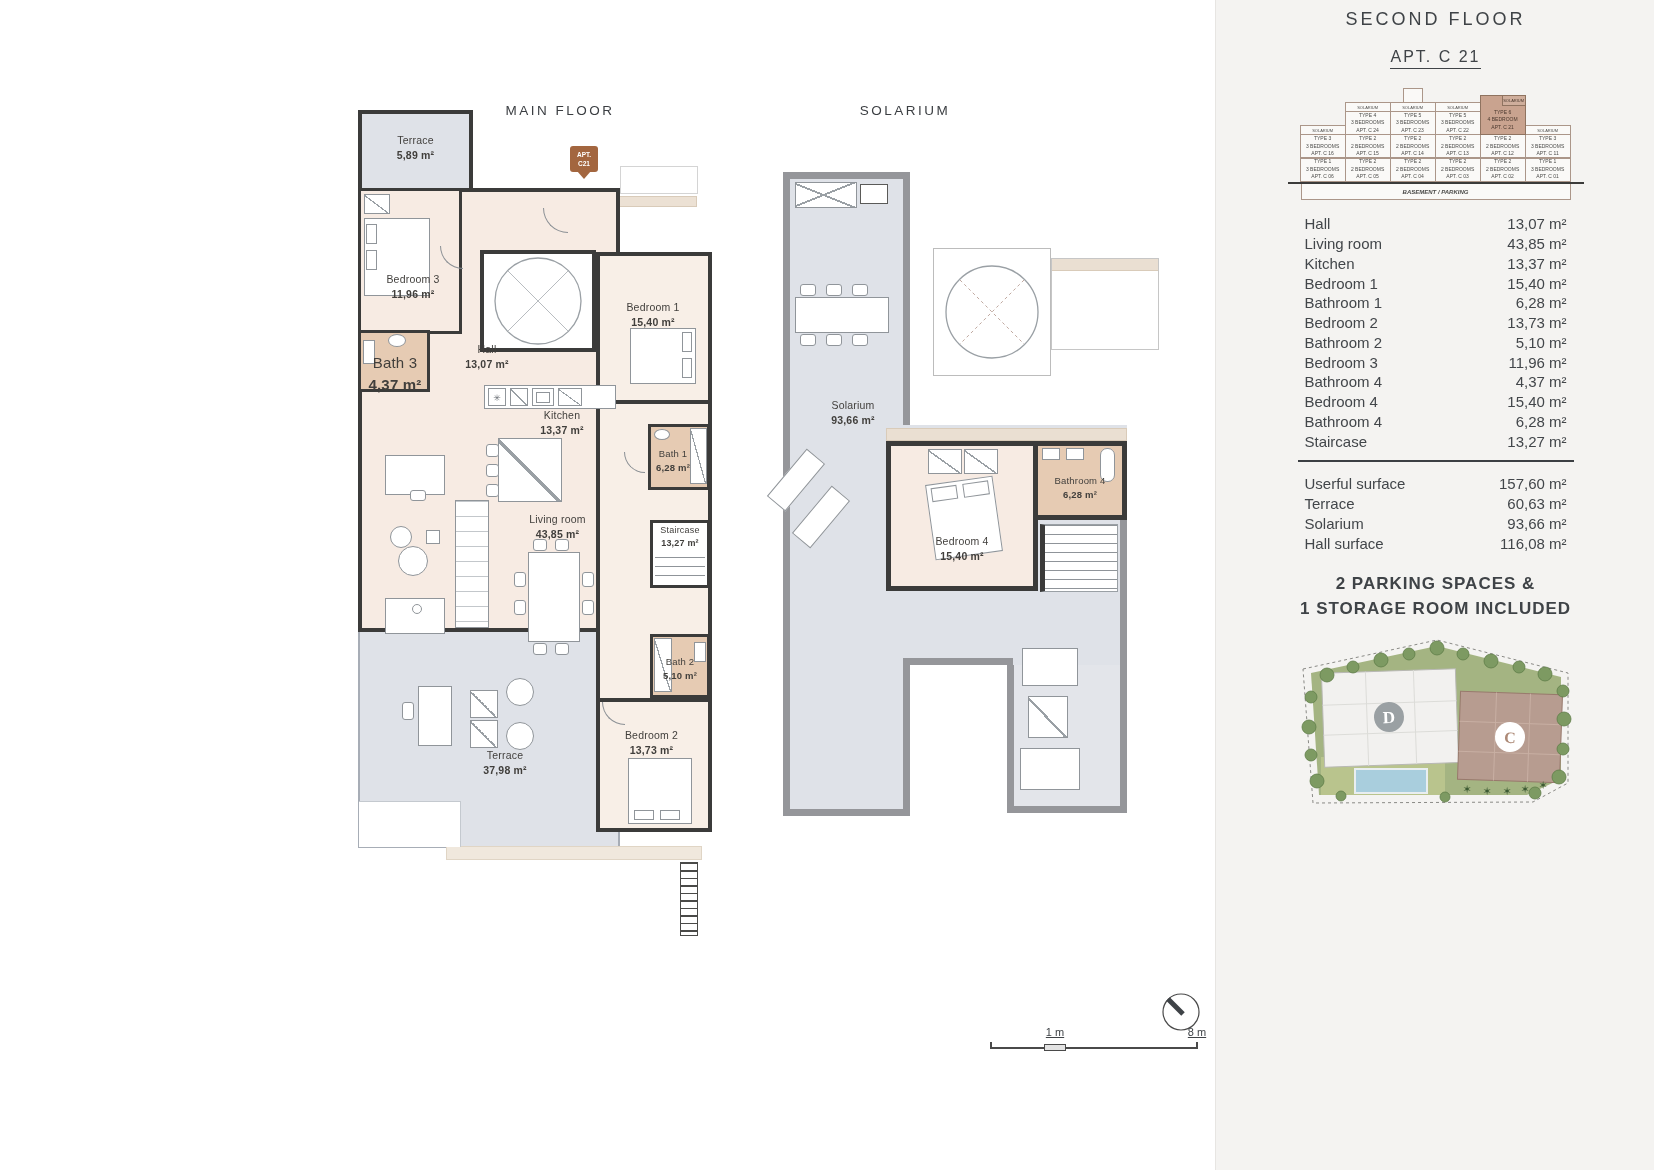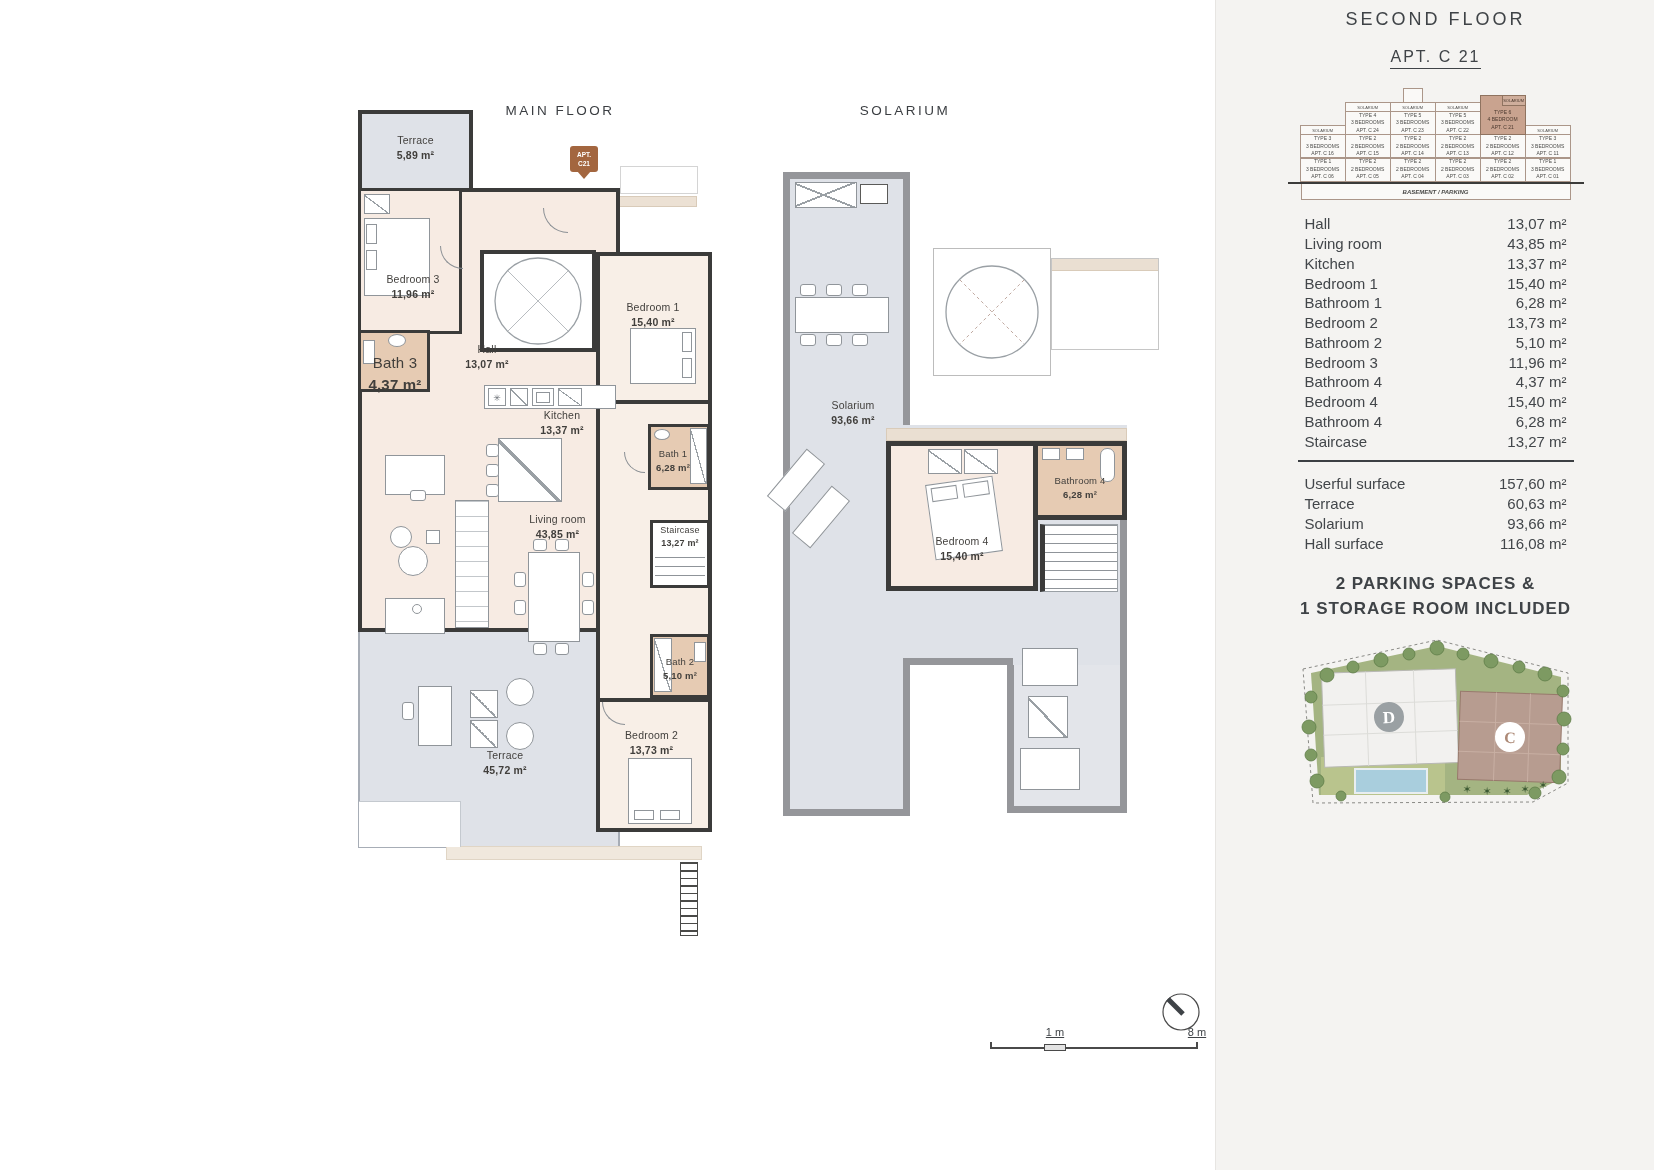--- a/index.html
+++ b/index.html
@@ -206,21 +206,21 @@
 
 <div class="room" style="left:358px;top:630px;width:262px;height:218px;background:#dfe2e8;border:2px solid #a7adb6;z-index:1;"></div>
 <div class="furn" style="left:418px;top:686px;width:34px;height:60px;z-index:2;"></div>
 <div class="furn" style="left:402px;top:702px;width:12px;height:18px;border-radius:3px;z-index:2;"></div>
 <div class="furn dg" style="left:470px;top:690px;width:28px;height:28px;z-index:2;"></div>
 <div class="furn dg" style="left:470px;top:720px;width:28px;height:28px;z-index:2;"></div>
 <div class="furn round" style="left:506px;top:678px;width:28px;height:28px;z-index:2;"></div>
 <div class="furn round" style="left:506px;top:722px;width:28px;height:28px;z-index:2;"></div>
 <div class="rlabel" style="left:455px;top:748px;width:100px;">
   <div>Terrace</div>
-  <div class="a">45,72 m²</div>
+  <div class="a">37,98 m²</div>
 </div>
 <div class="abs" style="left:359px;top:801px;width:102px;height:46px;background:#fff;border-top:1px solid #c4c9cf;border-right:1px solid #c4c9cf;z-index:2;"></div>
 <div class="abs" style="left:446px;top:846px;width:256px;height:14px;background:#f0e8dd;border:1px solid #e0d5c5;z-index:1;"></div>
 <div class="abs ladder" style="left:680px;top:862px;width:18px;height:74px;border:1.5px solid #4a4a48;z-index:2;"></div>
 
 <div class="arc" style="left:543px;top:208px;width:24px;height:24px;"></div>
 <div class="arc" style="left:440px;top:246px;width:22px;height:22px;"></div>
 <div class="arc" style="left:624px;top:452px;width:20px;height:20px;"></div>
 <div class="arc" style="left:602px;top:702px;width:22px;height:22px;"></div>
 

